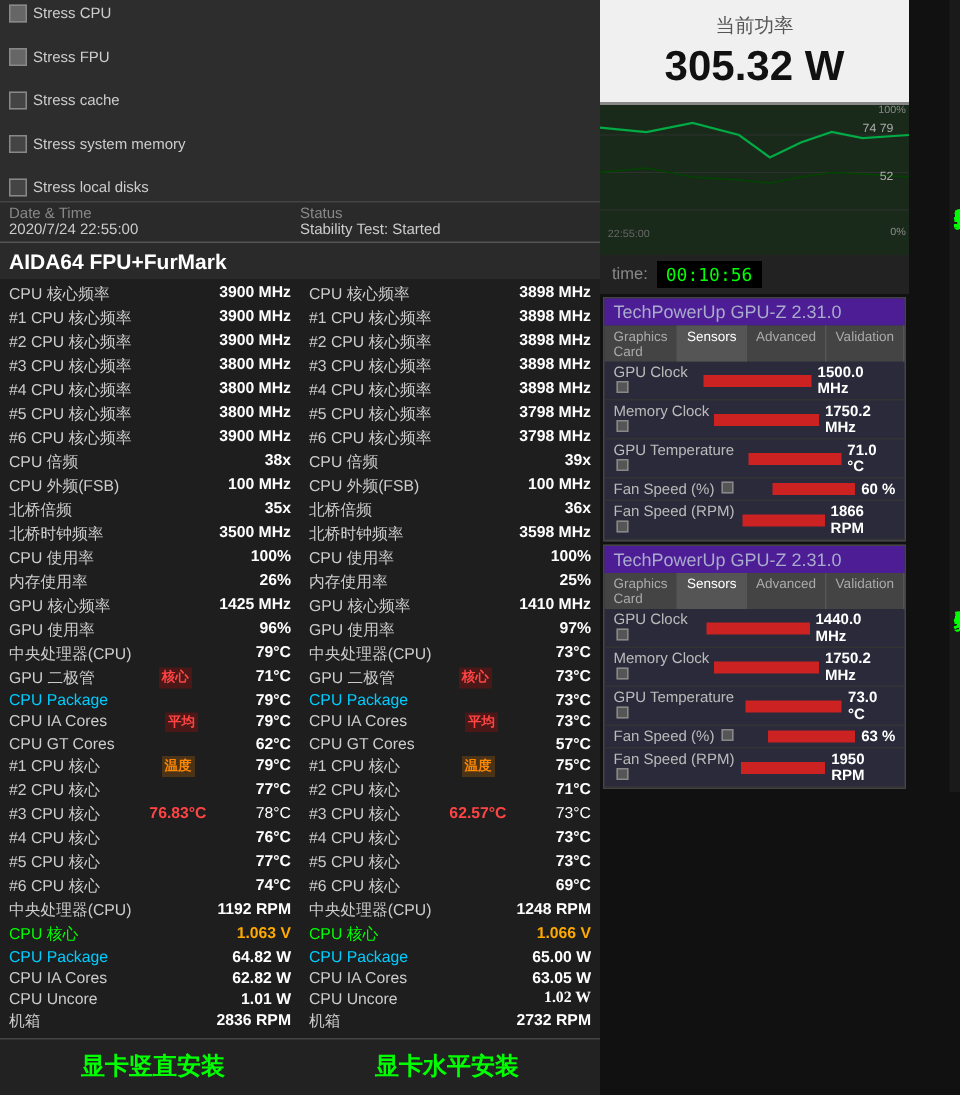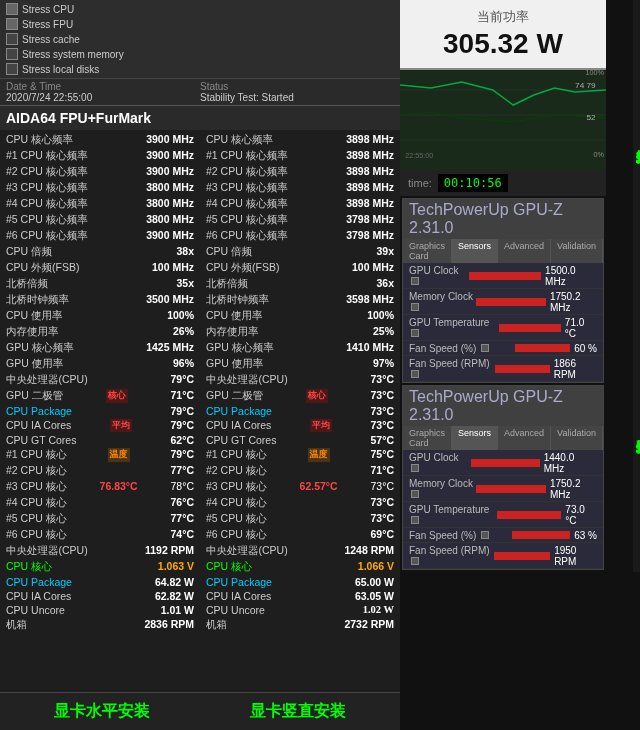--- a/index.html
+++ b/index.html
@@ -26,21 +26,21 @@
       display: flex;
       flex-direction: column;
     }
 
     
     .stress-options {
       background: #2d2d2d;
       padding: 3px 6px;
       display: flex;
       flex-direction: column;
-      gap: 3px;
+      gap: 17px;
     }
     .stress-option {
       display: flex;
       align-items: center;
       gap: 4px;
       font-size: 10px;
       color: #ccc;
     }
     .checkbox-icon {
       width: 12px;
@@ -160,23 +160,23 @@
       font-size: 12px;
     }
 
     
     .gpuz-panel {
       background: #2a2a3a;
       margin: 2px;
       border: 1px solid #444;
     }
     .gpuz-header {
-      background: #404040;
+      background: #4c1d95;
       padding: 2px 6px;
-      font-size: 16px;
+      font-size: 12px;
       color: #aac;
       display: flex;
       justify-content: space-between;
     }
     .gpuz-tabs {
       display: flex;
       background: #444;
       font-size: 9px;
     }
     .gpuz-tab {
@@ -190,21 +190,21 @@
     }
     .gpuz-row {
       display: flex;
       justify-content: space-between;
       align-items: center;
       padding: 1.5px 6px;
       font-size: 10px;
       border-bottom: 1px solid #333;
     }
     .gpuz-label { color: #bbb; }
-    .gpuz-value { color: #fff; font-weight: normal; }
+    .gpuz-value { color: #fff; font-weight: bold; }
     .gpuz-bar-container {
       display: flex;
       align-items: center;
       gap: 4px;
     }
     .gpuz-bar {
       height: 8px;
       background: #cc2222;
       display: inline-block;
     }
@@ -549,22 +549,22 @@
             <span style="color:#fff;font-weight:bold;font-family:Liberation Serif, serif;">1.02 W</span>
           </div>
           <div class="metric-row">
             <span style="color:#ccc;">机箱</span>
             <span style="color:#fff;font-weight:bold;">2732 RPM</span>
           </div>
         </div>
     </div>
 
     <div class="bottom-labels">
+      <span class="bottom-label">显卡竖直安装</span>
       <span class="bottom-label">显卡水平安装</span>
-      <span class="bottom-label">显卡竖直安装</span>
     </div>
   </div>
 
   <div class="right-panel">
 
     <div class="side-panel">
       <div class="gpuz-content">
 
         <div class="power-display">
           <div class="power-label">当前功率</div>

